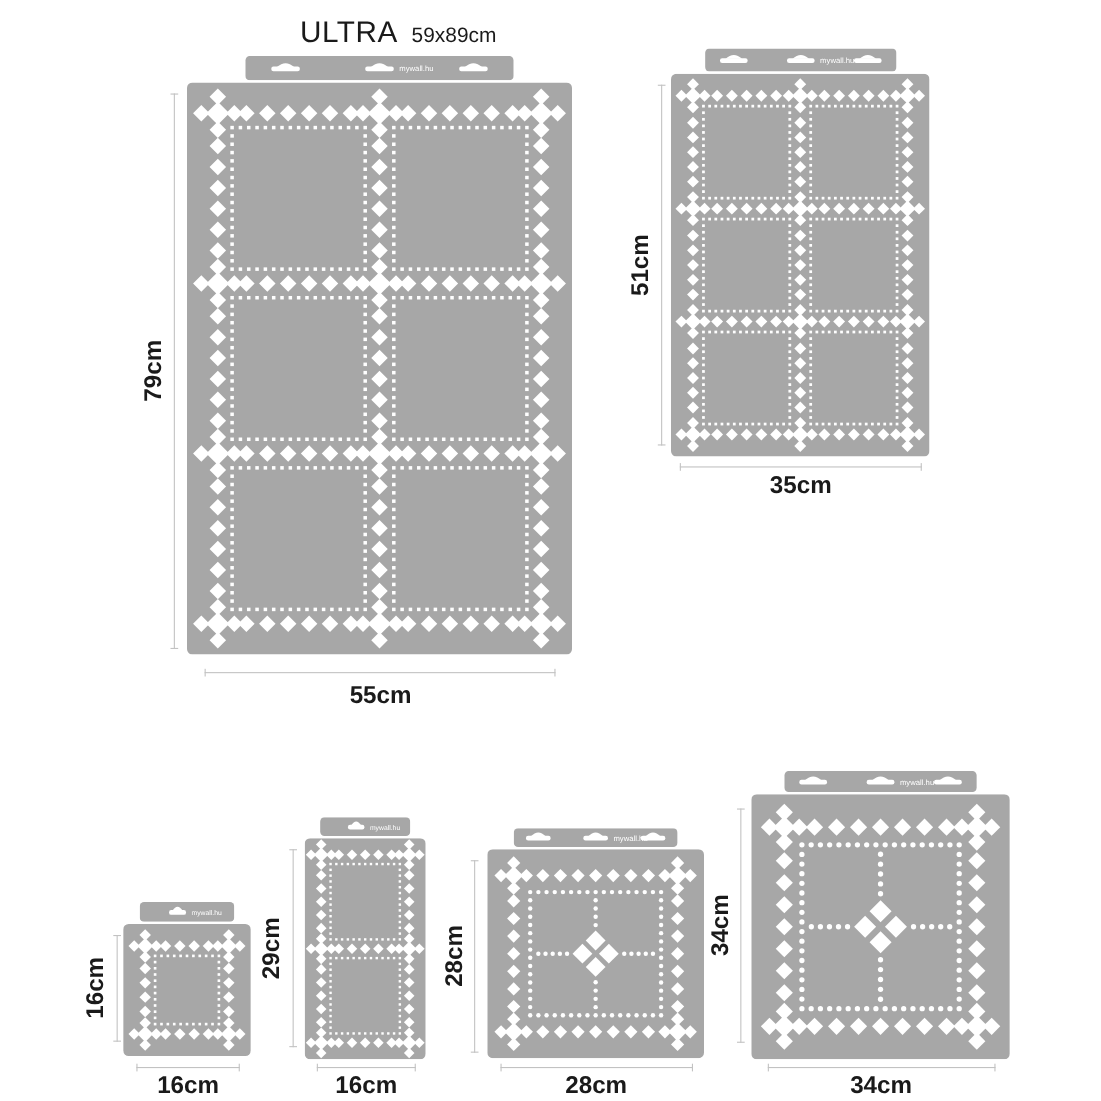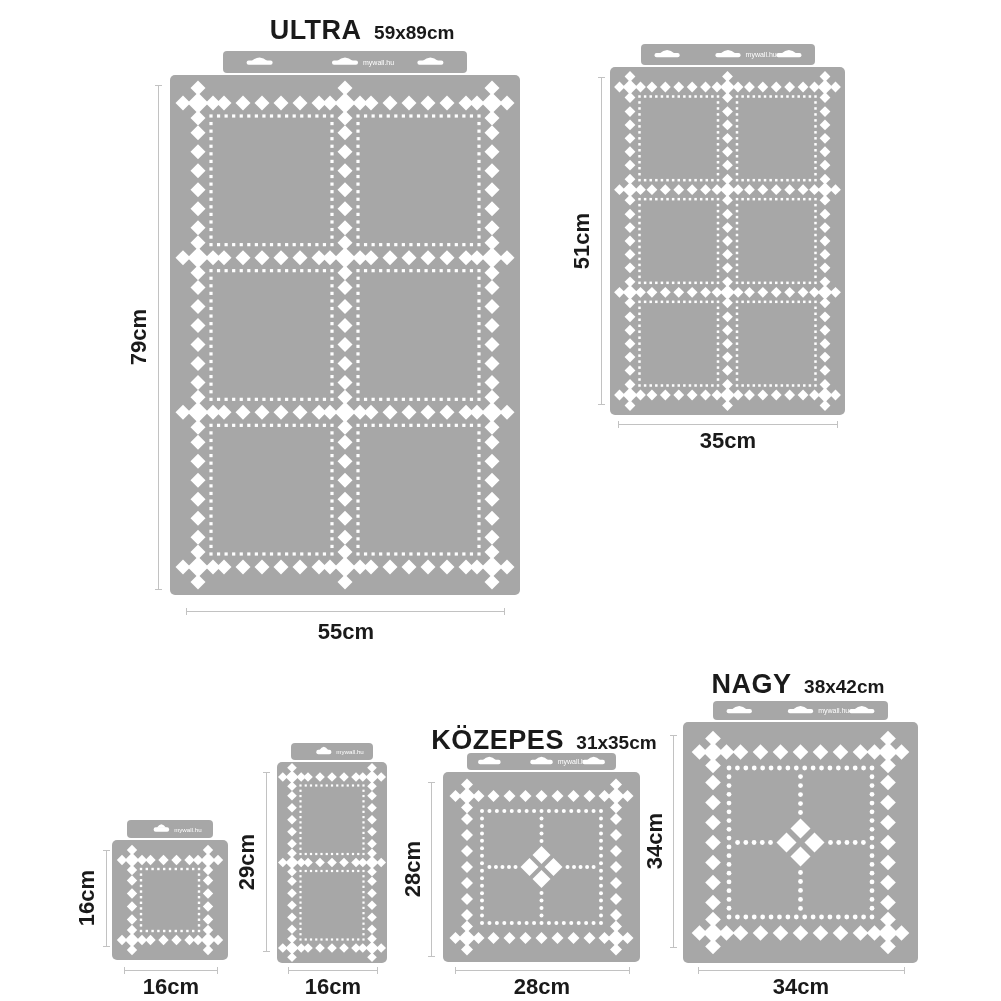--- a/index.html
+++ b/index.html
@@ -1,19 +1,19 @@
 <!DOCTYPE html>
 <html><head>
 <meta charset="utf-8">
 <style>
   html,body{margin:0;padding:0;background:#fff;}
   #page{position:relative;width:1001px;height:1001px;background:#fff;overflow:hidden;
         font-family:"Liberation Sans",sans-serif;color:#1a1a1a;}
   .stencil{position:absolute;inset:0;}
-  .stitle{position:absolute;transform:translate(-50%,-50%);white-space:nowrap;font-weight:bold;text-align:center;}
+  .stitle{position:absolute;transform:translate(-50%,-50%);white-space:nowrap;font-weight:normal;text-align:center;}
   .stitle .nm{font-size:27px;letter-spacing:0.5px;}
   .stitle .sz{font-size:19px;margin-left:8px;}
   svg.tab, svg.sbody{position:absolute;display:block;}
   .dim{position:absolute;background:#c2c2c2;}
   .dim::before,.dim::after{content:"";position:absolute;background:inherit;}
   .dimv{width:1px;}
   .dimv::before{top:0;left:-3px;width:7px;height:1px;}
   .dimv::after{bottom:0;left:-3px;width:7px;height:1px;}
   .dimh{height:1px;}
   .dimh::before{left:0;top:-3px;width:1px;height:7px;}
@@ -1402,24 +1402,20 @@
           <rect x="85.4" y="171.13076923076923" width="2.2" height="2.2" fill="#ffffff"></rect>
         </g>
       </svg>
     <div class="dim dimv" style="left: 266px; top: 772px; height: 180px; background: rgb(194, 194, 194);"></div>
     <div class="dlabel vlabel" style="left: 247px; top: 862px;">29cm</div>
     <div class="dim dimh" style="top: 970px; left: 288px; width: 90px; background: rgb(194, 194, 194);"></div>
     <div class="dlabel hlabel" style="left: 333px; top: 987px;">16cm</div>
   </section>
 
   <section class="stencil" id="st-kozepes">
-    <div class="stitle" style="left: 544px; top: 740px;">
-      <span class="nm">KÖZEPES</span>
-      <span class="sz">31x35cm</span>
-    </div>
     <svg class="tab" viewBox="0 0 149 17" style="left: 467px; top: 753px; width: 149px; height: 17px;">
         <rect x="0" y="0" width="149" height="17" rx="4" fill="#a7a7a7"></rect>
         <g>
           <rect x="11.154999999999998" y="6.84" width="22.39" height="4.3" rx="2" fill="#ffffff"></rect>
           <path d="M 15.633 7.34 Q 22.349999999999998 0.33999999999999986 29.066999999999997 7.34 Z" fill="#ffffff"></path>
         </g>
         <g>
           <rect x="63.305" y="6.84" width="22.39" height="4.3" rx="2" fill="#ffffff"></rect>
           <path d="M 67.783 7.34 Q 74.5 0.33999999999999986 81.217 7.34 Z" fill="#ffffff"></path>
         </g>
@@ -1566,24 +1562,20 @@
           <polygon points="110.5,86 119.5,95 110.5,104 101.5,95" fill="#ffffff"></polygon>
         </g>
       </svg>
     <div class="dim dimv" style="left: 431px; top: 782px; height: 175px; background: rgb(194, 194, 194);"></div>
     <div class="dlabel vlabel" style="left: 413px; top: 869px;">28cm</div>
     <div class="dim dimh" style="top: 970px; left: 455px; width: 175px; background: rgb(194, 194, 194);"></div>
     <div class="dlabel hlabel" style="left: 542px; top: 987px;">28cm</div>
   </section>
 
   <section class="stencil" id="st-nagy">
-    <div class="stitle" style="left: 798px; top: 684px;">
-      <span class="nm">NAGY</span>
-      <span class="sz">38x42cm</span>
-    </div>
     <svg class="tab" viewBox="0 0 175 19" style="left: 713px; top: 701px; width: 175px; height: 19px;">
         <rect x="0" y="0" width="175" height="19" rx="4" fill="#a7a7a7"></rect>
         <g>
           <rect x="13.625" y="7.880000000000001" width="25.25" height="4.3" rx="2" fill="#ffffff"></rect>
           <path d="M 18.675 8.38 Q 26.25 1.3800000000000008 33.825 8.38 Z" fill="#ffffff"></path>
         </g>
         <g>
           <rect x="74.875" y="7.880000000000001" width="25.25" height="4.3" rx="2" fill="#ffffff"></rect>
           <path d="M 79.925 8.38 Q 87.5 1.3800000000000008 95.075 8.38 Z" fill="#ffffff"></path>
         </g>

